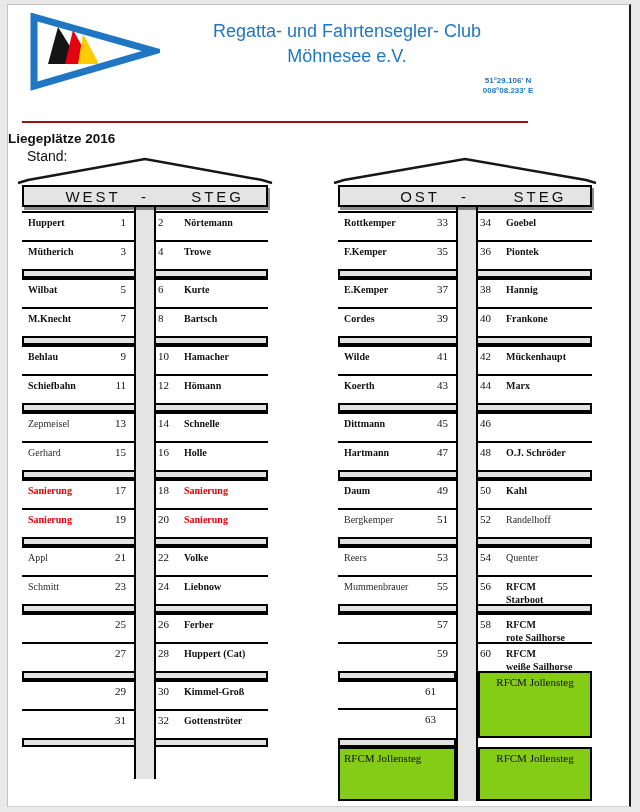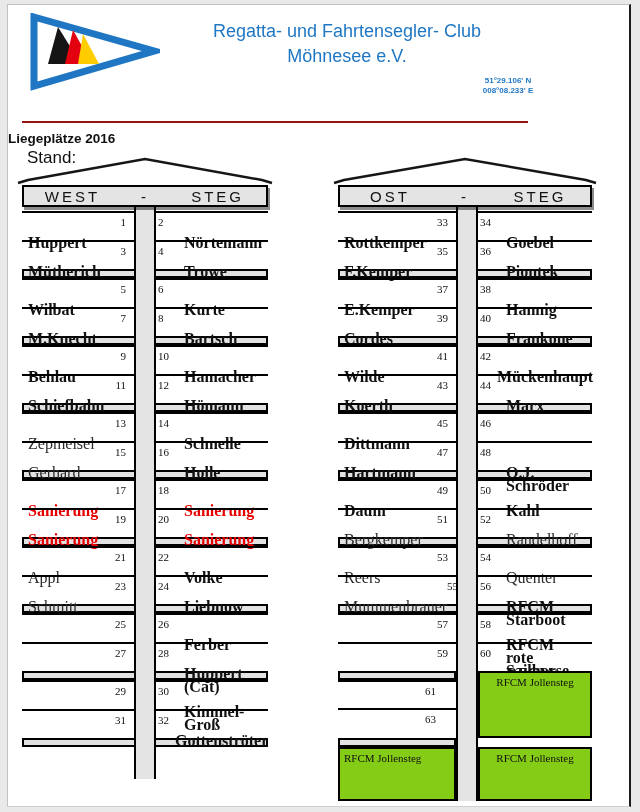--- a/index.html
+++ b/index.html
@@ -20,48 +20,48 @@
   }
   .coords{
     position:absolute;left:447px;top:59px;width:106px;text-align:center;
     font-family:"Liberation Sans",sans-serif;font-weight:bold;font-size:8px;line-height:10px;color:#1f77c4;margin-top:12px;
   }
   .redline{position:absolute;left:14px;top:116px;width:506px;height:2px;background:#991111;}
   .doc-title{
     position:absolute;left:0;top:126px;width:528px;text-align:left;
     font-family:"Liberation Sans",sans-serif;font-weight:bold;font-size:13.5px;
   }
-  .stand{position:absolute;left:19px;top:143px;font-family:"Liberation Sans",sans-serif;font-size:17px;}
+  .stand{position:absolute;left:19px;top:143px;font-family:"Liberation Sans",sans-serif;font-size:14px;}
   
   .steg{position:absolute;top:150px;}
   #west-steg{left:14px;width:246px;height:630px;--lw:112px;--bw:22px;--rw:112px;}
   #ost-steg{left:330px;width:254px;height:650px;--lw:118px;--bw:22px;--rw:114px;}
   .roof{position:absolute;left:-8px;top:-2px;z-index:1;}
   .roof polyline{fill:none;stroke:#161616;stroke-width:2.4;}
   .hbox{
     position:absolute;left:0;top:30px;width:100%;height:22px;box-sizing:border-box;
     background:#e4e4e4;border:2px solid #000;box-shadow:2px 3px 0 rgba(0,0,0,.45);
     display:flex;align-items:center;z-index:6;
     font-family:"Liberation Sans",sans-serif;font-size:15px;letter-spacing:3px;
   }
   .hbox span{display:block;text-align:center;}
-  .hbox .hl{width:40%;} .hbox .hd{width:20%;} .hbox .hr{width:40%;}
+  .hbox .hl{width:40%;text-align:right;} .hbox .hd{width:20%;} .hbox .hr{width:40%;}
   .walkway{
     position:absolute;width:22px;box-sizing:border-box;background:#e4e4e4;
     border-left:2px solid #000;border-right:2px solid #000;z-index:5;
   }
   #west-steg .walkway{left:112px;top:40px;height:584px;}
   #ost-steg  .walkway{left:118px;top:40px;height:606px;}
   .rows{position:absolute;left:0;top:56px;width:100%;z-index:2;}
   .brow{display:flex;height:29px;}
   .half{box-sizing:border-box;border-top:2px solid #000;display:flex;overflow:visible;}
   .lhalf{width:var(--lw);}
   .spacer{width:var(--bw);}
   .rhalf{width:var(--rw);}
-  .bname{font-size:16px;line-height:13px;padding-top:3px;white-space:pre-line;font-weight:bold;margin-top:20px;}
+  .bname{font-size:10px;line-height:13px;padding-top:3px;white-space:pre-line;font-weight:bold;}
   .lhalf .bname{flex:1;padding-left:6px;}
   .rhalf .bname{flex:1;padding-left:6px;}
   .bname.normal{font-weight:normal;color:#2b2b2b;}
   .bname.red{color:#e60000;font-weight:bold;}
   .bnum{font-size:11px;line-height:13px;padding-top:3px;font-weight:normal;}
   .lnum{width:40px;text-align:right;margin-right:8px;}
   .rnum{width:20px;padding-left:2px;}
   .crossbar{
     height:9px;box-sizing:border-box;background:#e2e2e2;border:2px solid #000;width:100%;
   }

